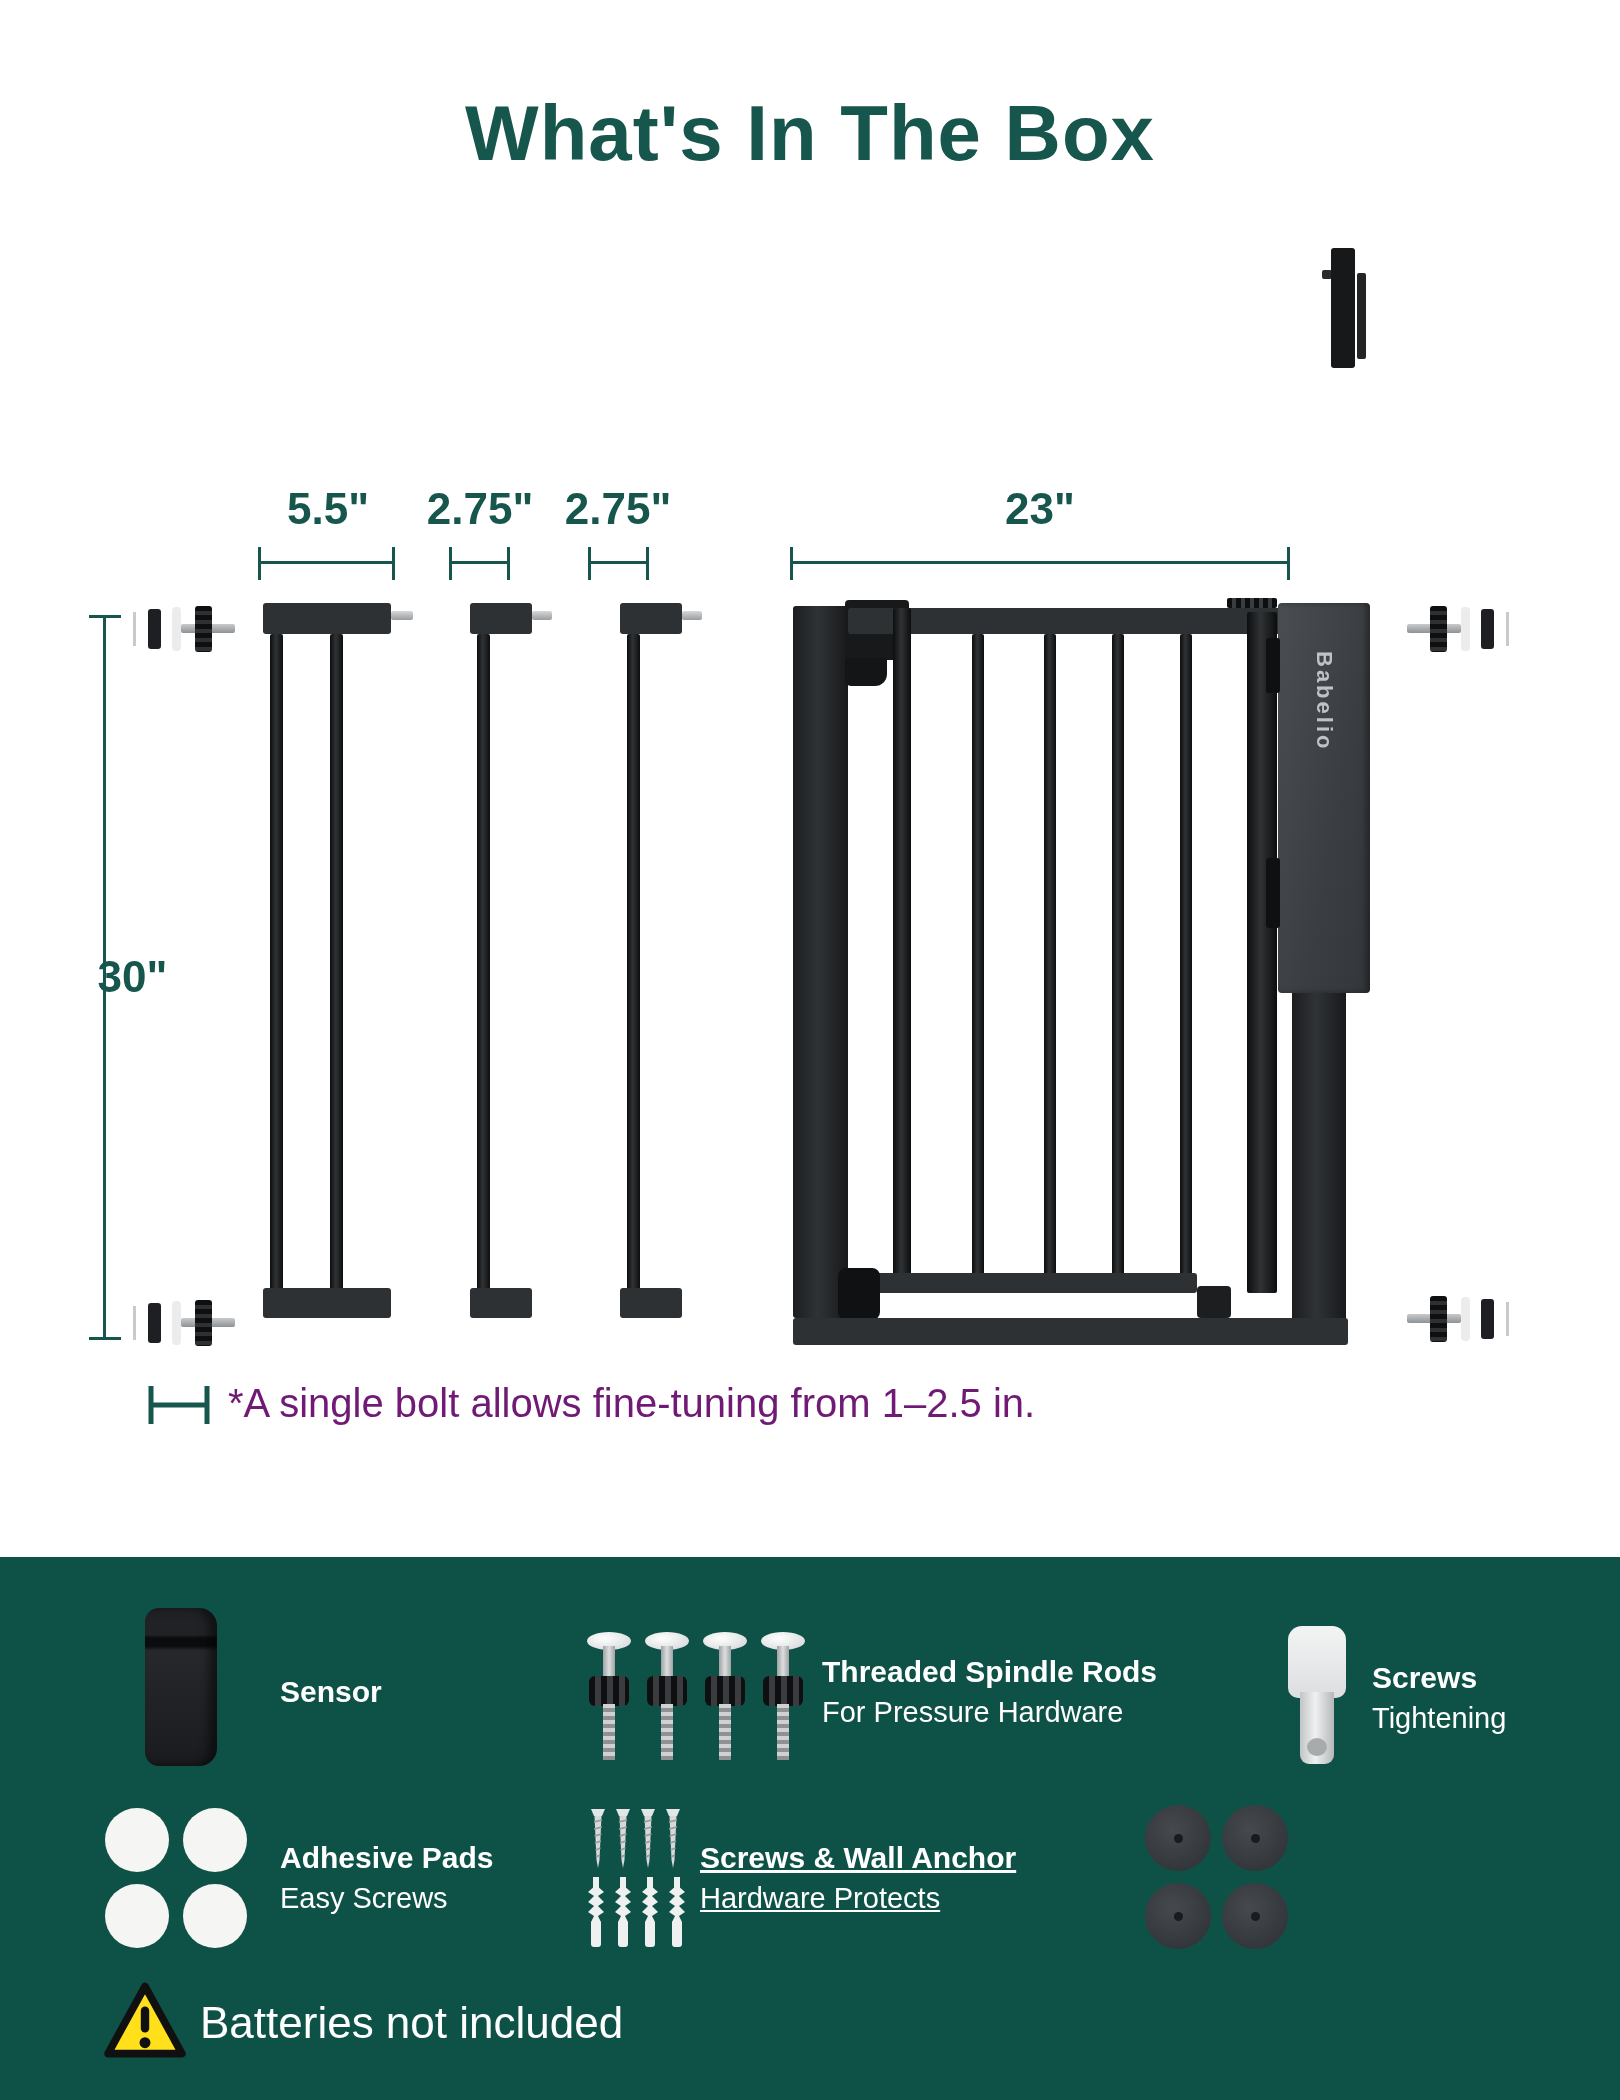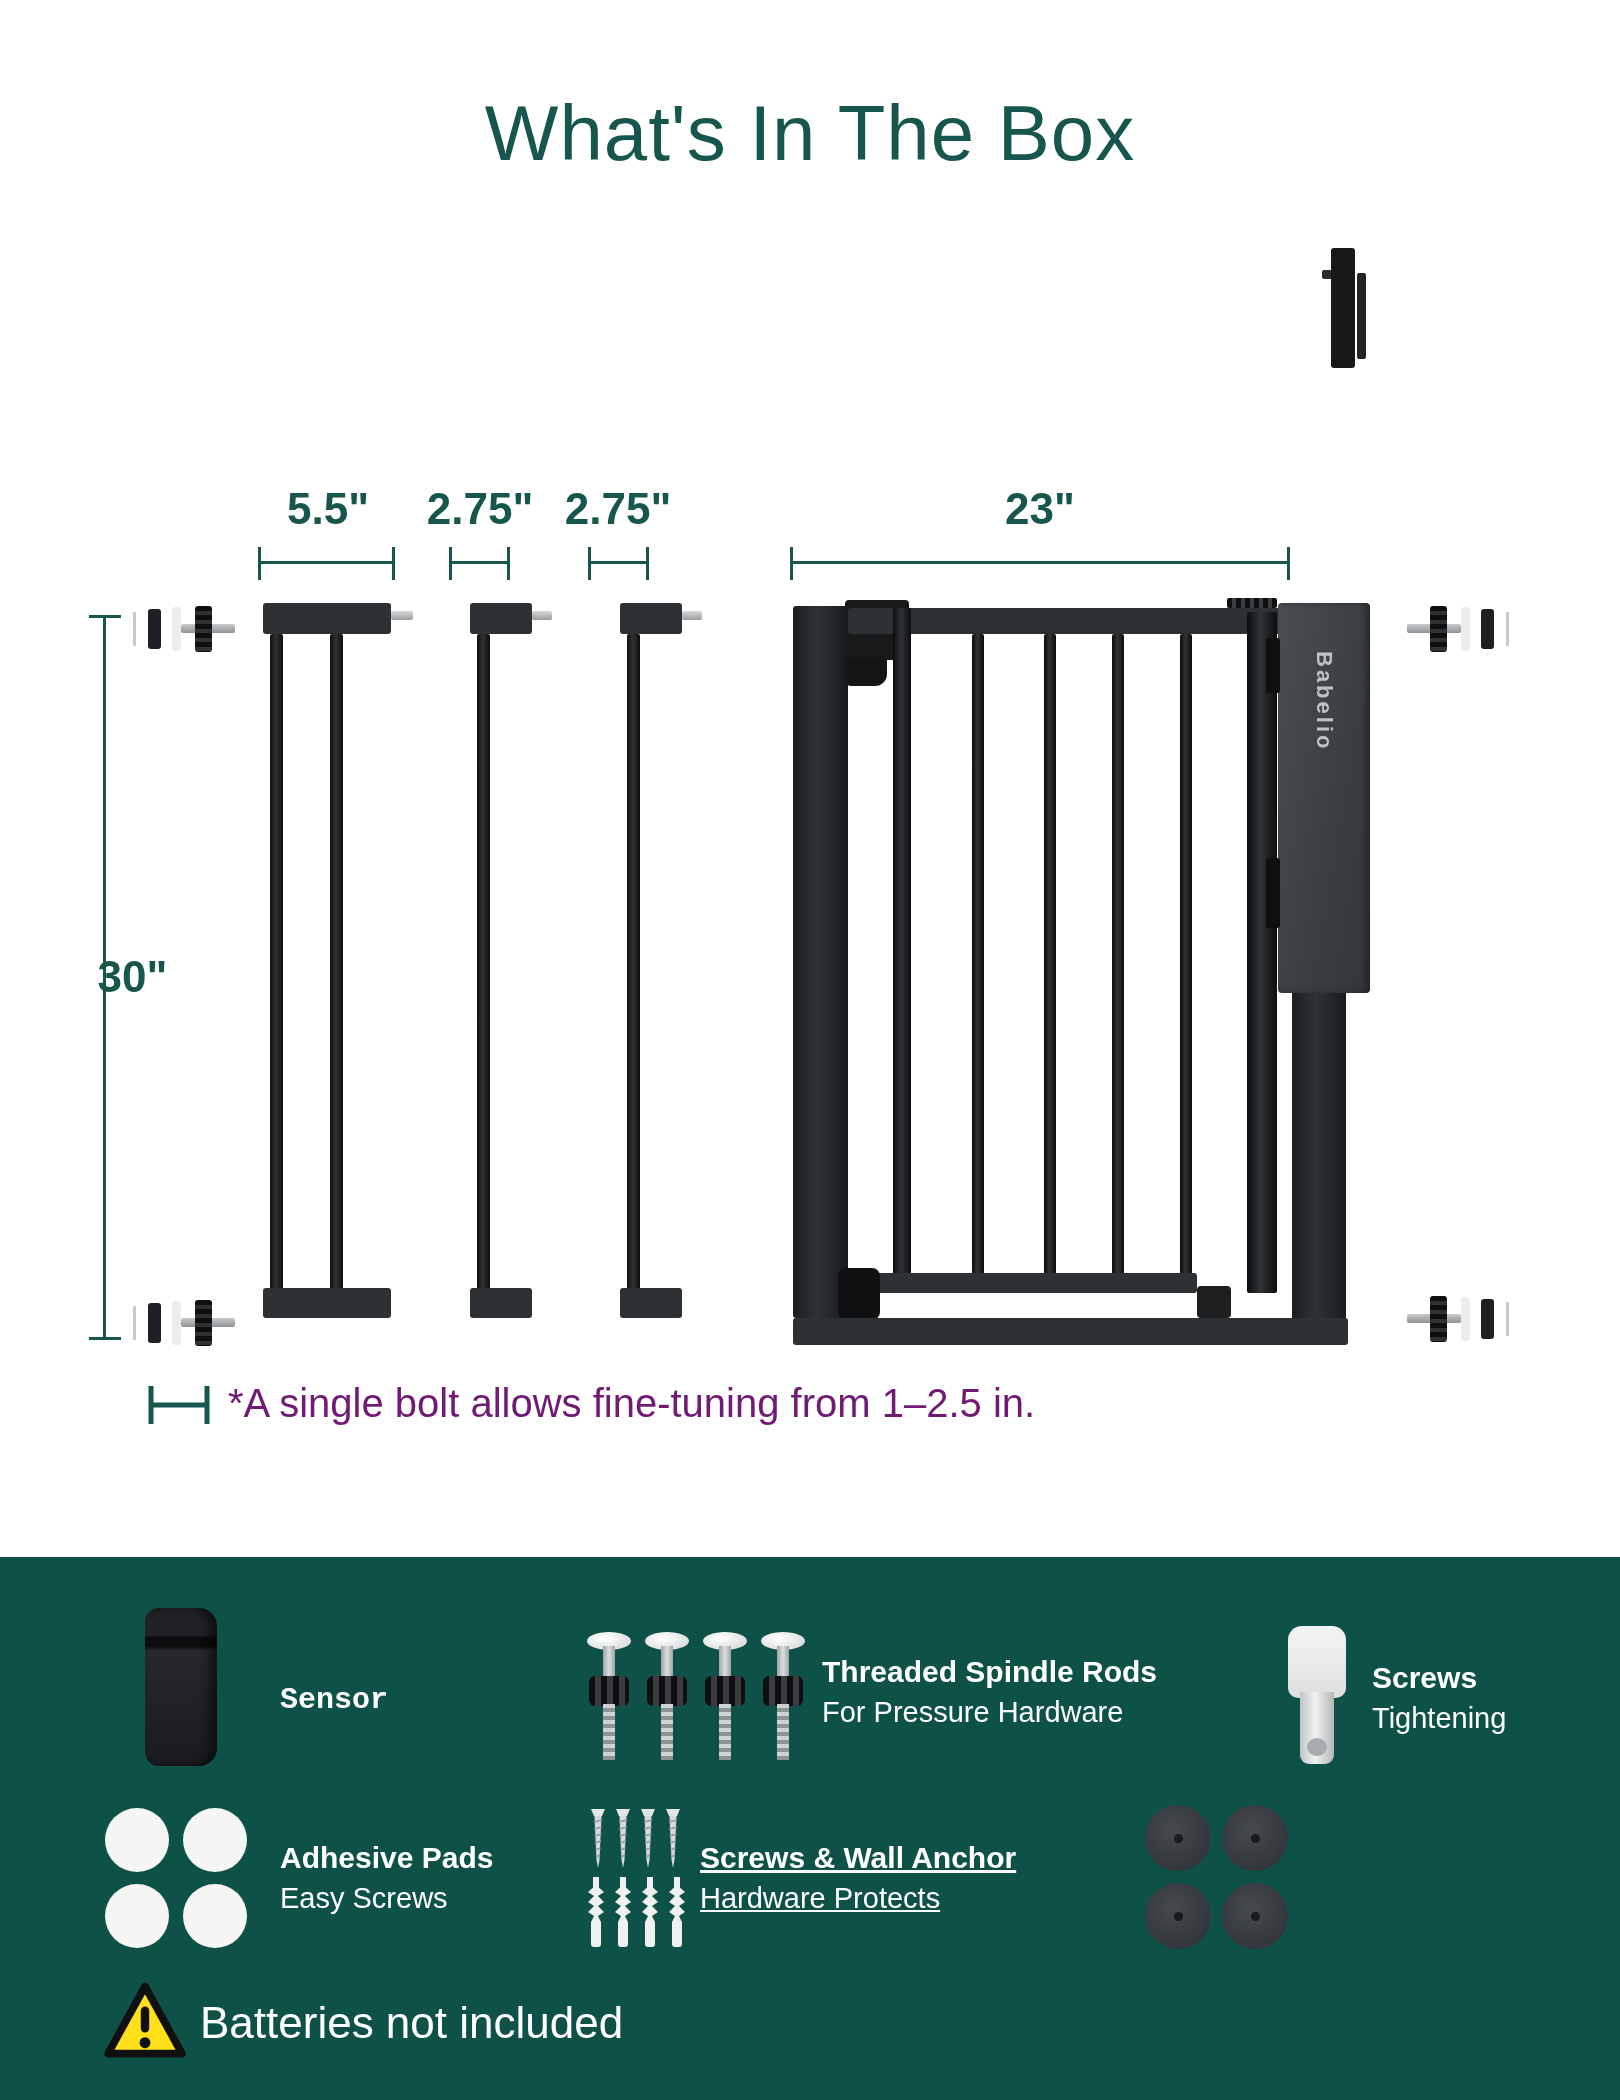--- a/index.html
+++ b/index.html
@@ -4,21 +4,21 @@
 <style>
   html,body{margin:0;padding:0;}
   body{
     width:1620px;height:2100px;position:relative;background:#ffffff;
     font-family:"Liberation Sans", sans-serif;overflow:hidden;
   }
   .abs{position:absolute;}
   
   .title{
     top:88px;left:0;width:1620px;text-align:center;
-    font-size:78px;font-weight:normal;color:#17564C;letter-spacing:1px;
+    font-size:78px;font-weight:bold;color:#17564C;letter-spacing:1px;
   }
   
   .tr-sensor{left:1322px;top:248px;width:46px;height:122px;}
   .tr-sensor .peg{position:absolute;left:0;top:22px;width:10px;height:9px;background:#2a2b2d;border-radius:2px;}
   .tr-sensor .body{position:absolute;left:9px;top:0;width:24px;height:120px;background:#17181a;border-radius:3px;}
   .tr-sensor .clip{position:absolute;left:35px;top:25px;width:9px;height:86px;background:#232426;border-radius:2px;}
   
   .dim-label{color:#17564C;font-size:44px;font-weight:bold;text-align:center;}
   .dim{height:33px;}
   .dim .bar{position:absolute;left:0;right:0;top:14px;height:3px;background:#17564C;}
@@ -213,21 +213,21 @@
 <svg class="abs" style="left:148px;top:1383px;" width="62" height="44" viewBox="0 0 62 44">
   <line x1="3" y1="3" x2="3" y2="41" stroke="#17564C" stroke-width="5"></line>
   <line x1="59" y1="3" x2="59" y2="41" stroke="#17564C" stroke-width="5"></line>
   <line x1="3" y1="22" x2="59" y2="22" stroke="#17564C" stroke-width="5"></line>
 </svg>
 <div class="abs note-text">*A single bolt allows fine-tuning from 1–2.5 in.</div>
 
 <div class="abs panel">
 
   <div class="abs sensor-icon"></div>
-  <div class="lbl" style="left:280px;top:123px;font-family:Liberation Mono, monospace;">
+  <div class="lbl" style="left:280px;top:115px;">
     <div class="name">Sensor</div>
   </div>
 
   <div class="abs rods">
     <div class="rod">
         <span class="cap"></span>
         <span class="st"></span>
         <span class="nut"></span>
         <span class="sb"></span>
       </div>

